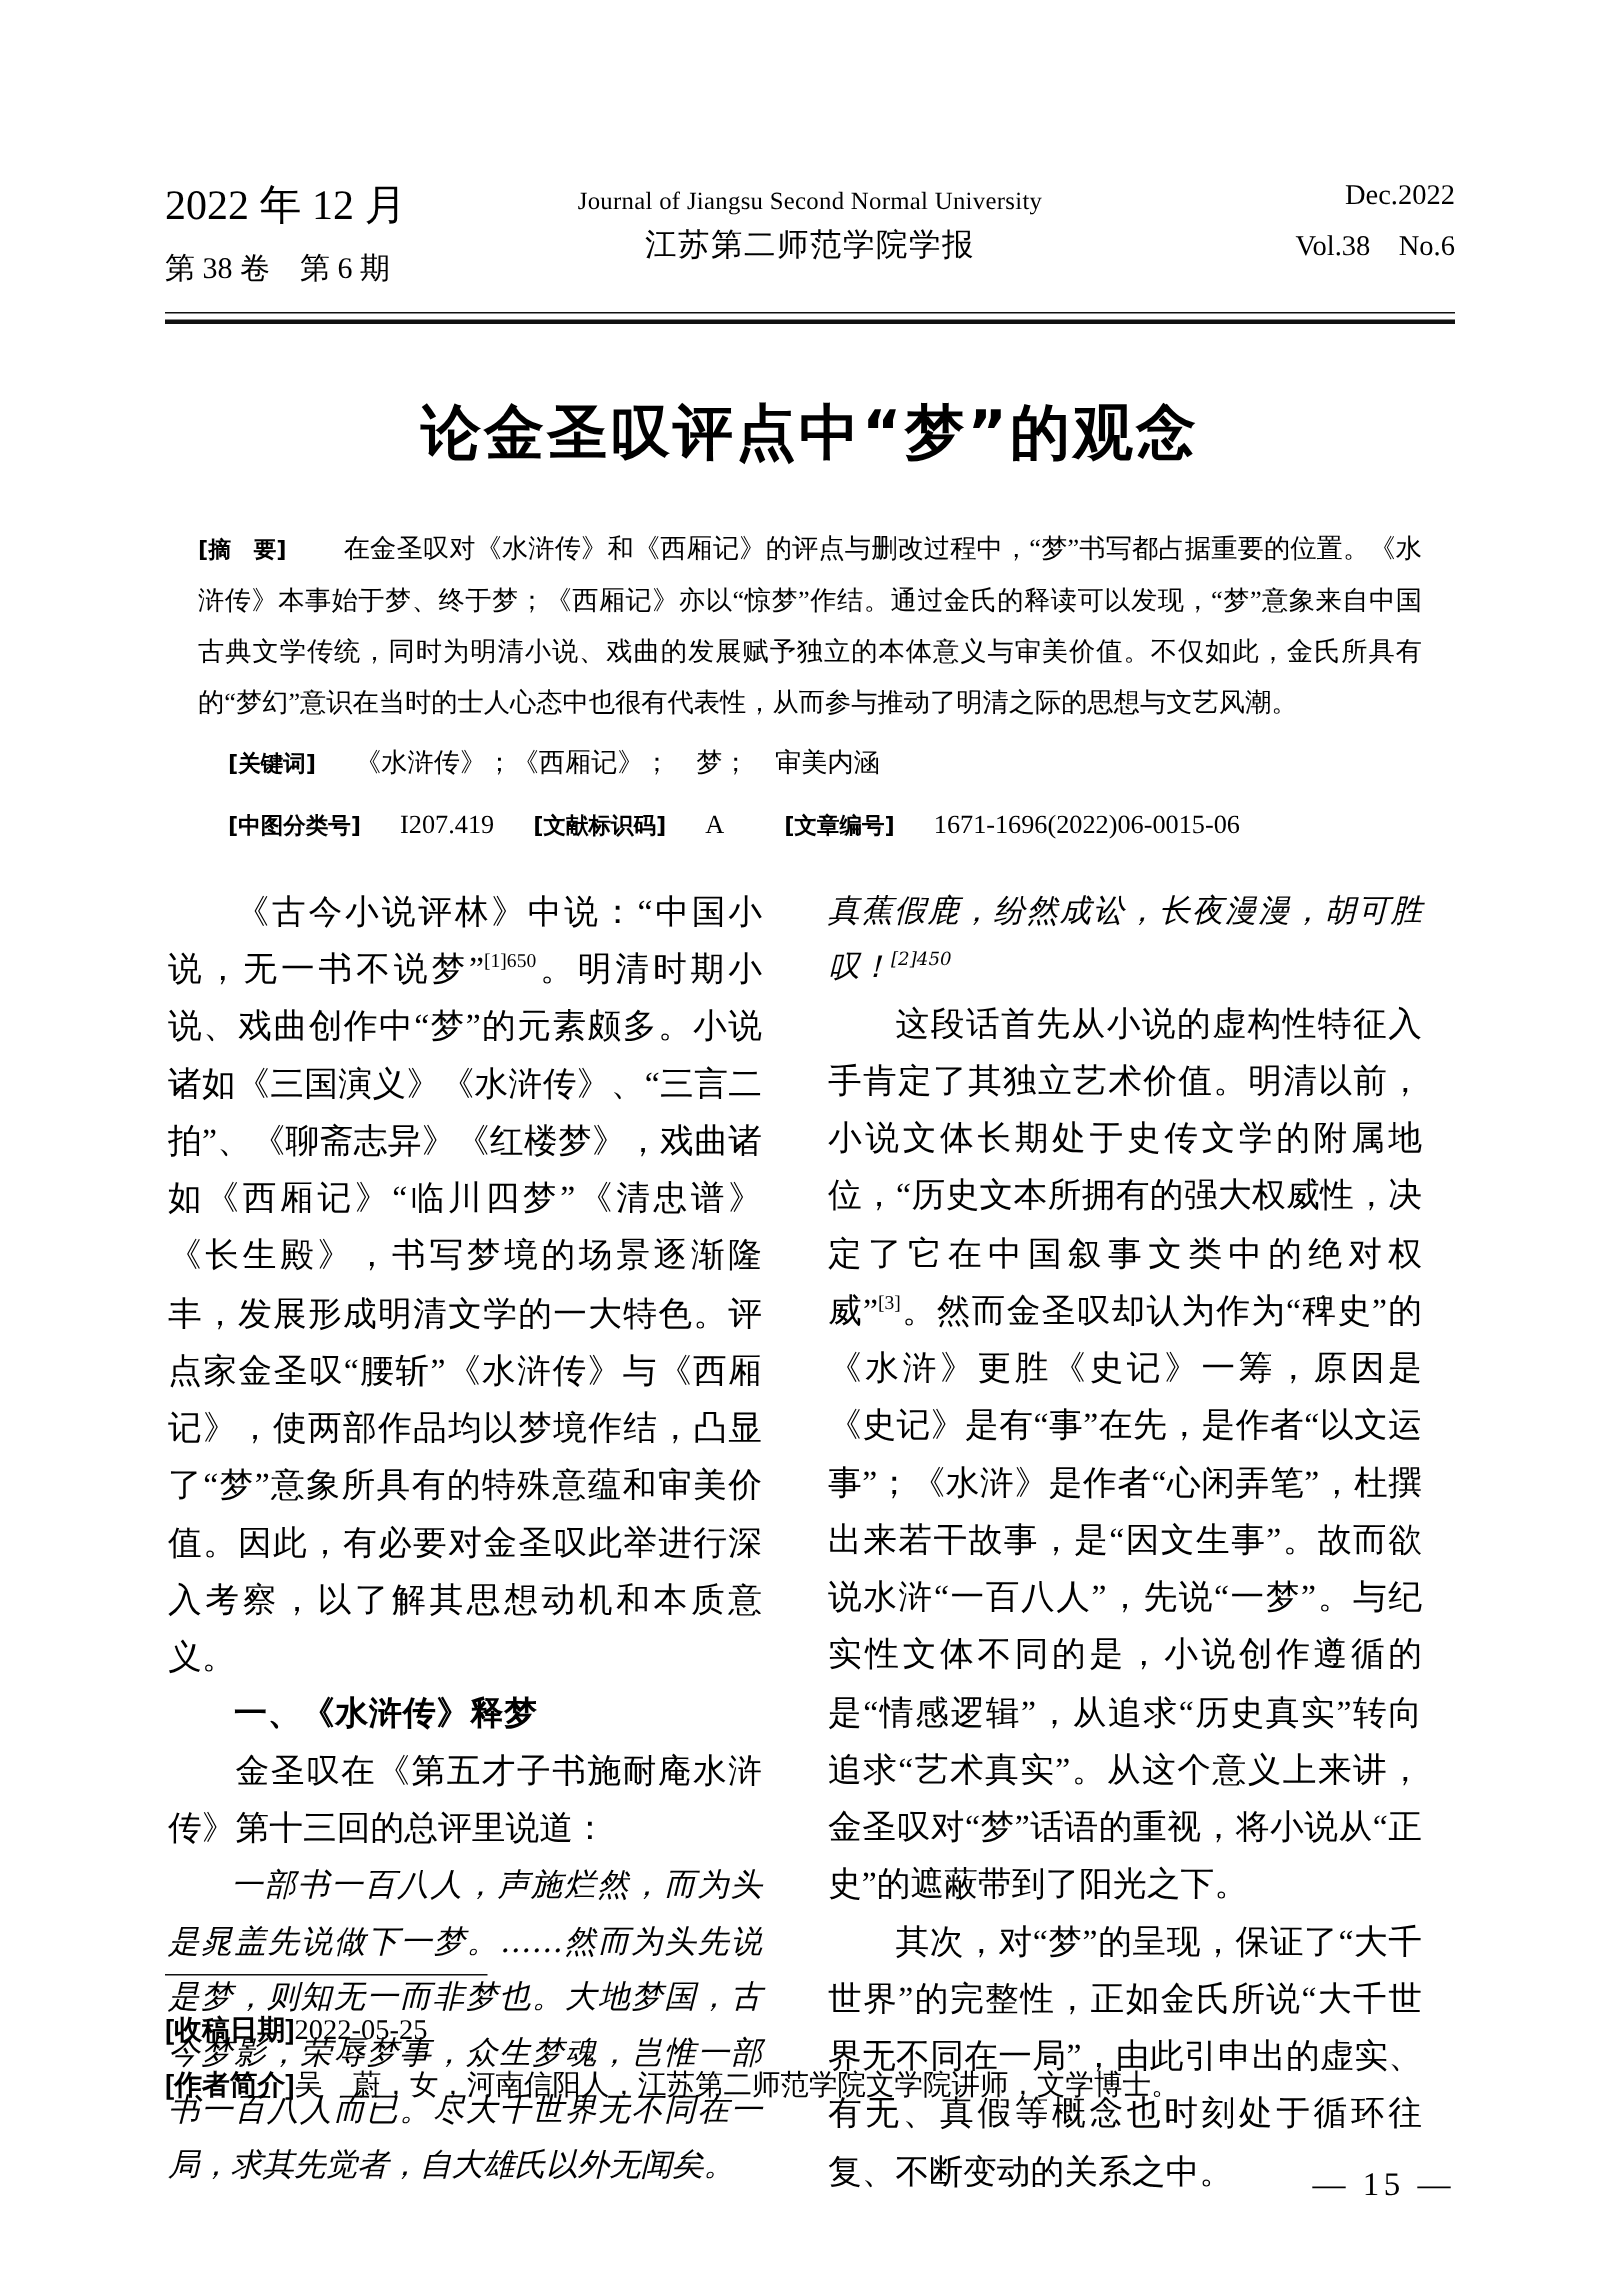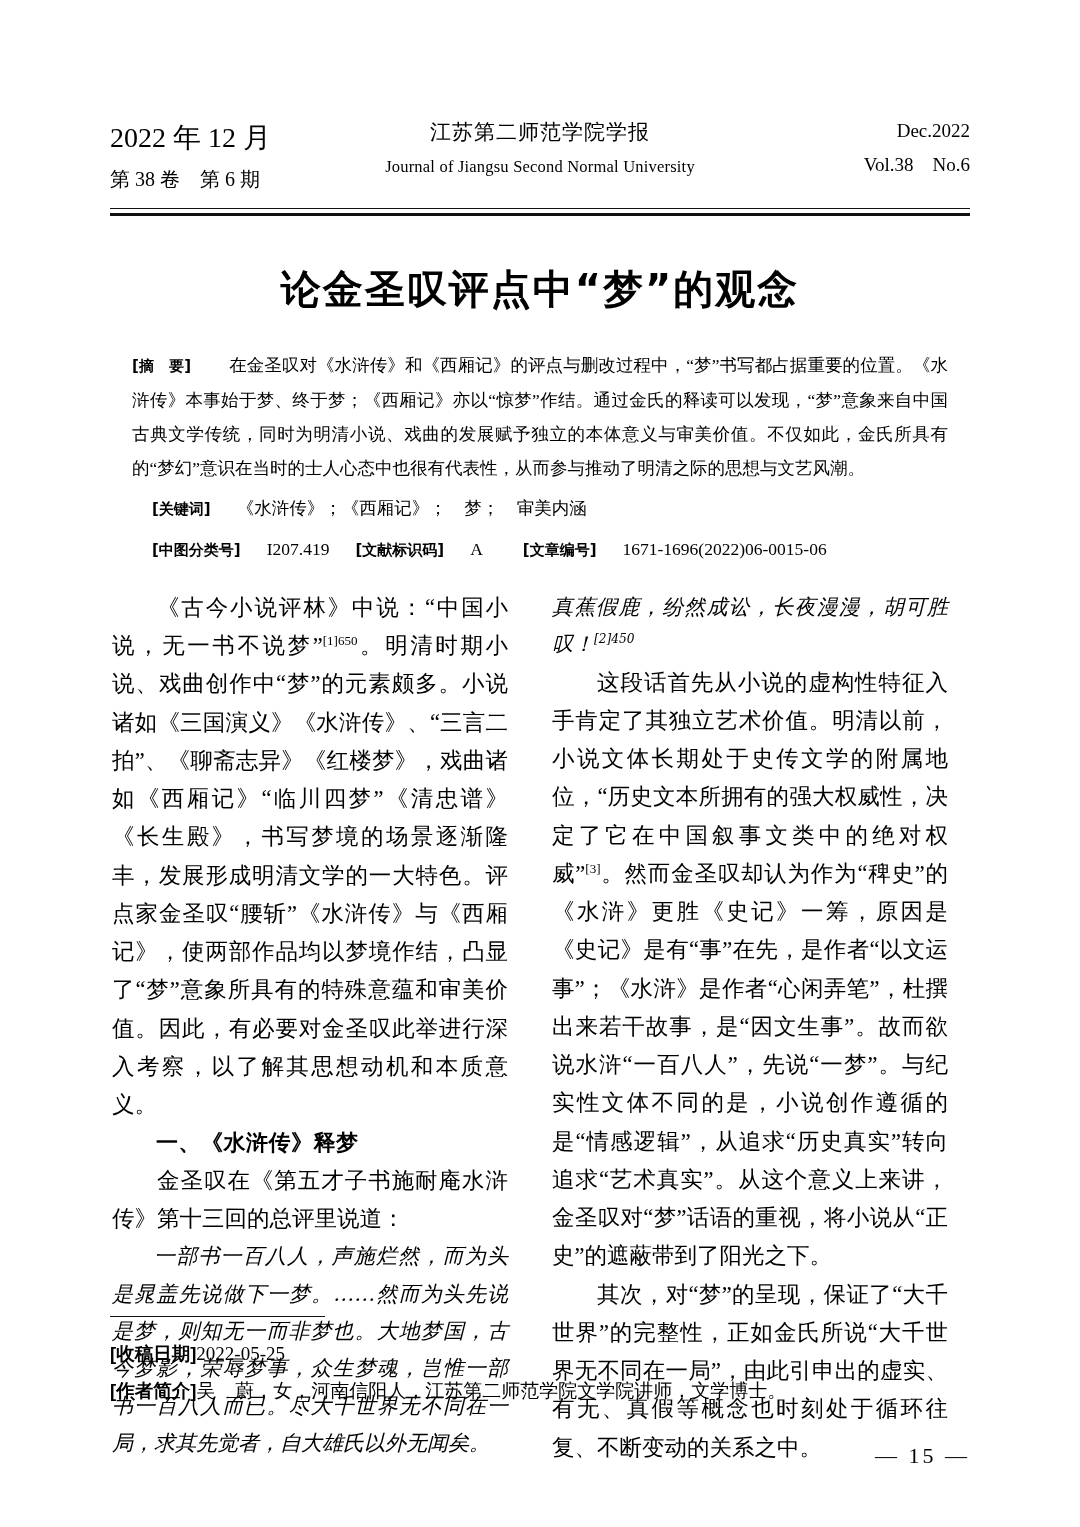--- a/index.html
+++ b/index.html
@@ -191,22 +191,22 @@
 <body>
 
 <div class="page">
 
   <div class="runhead">
     <div class="runhead-col runhead-left">
       <span class="rh-line rh-left-1">2022 年 12 月</span>
       <span class="rh-line rh-left-2">第 38 卷　第 6 期</span>
     </div>
     <div class="runhead-col runhead-center">
+      <span class="rh-line rh-en-title">Journal of Jiangsu Second Normal University</span>
       <span class="rh-line rh-cn-title">江苏第二师范学院学报</span>
-      <span class="rh-line rh-en-title">Journal of Jiangsu Second Normal University</span>
     </div>
     <div class="runhead-col runhead-right">
       <span class="rh-line rh-right-1">Dec.2022</span>
       <span class="rh-line rh-right-2">Vol.38　No.6</span>
     </div>
   </div>
   <div class="dbl-rule"></div>
 
   <h1 class="title">论金圣叹评点中“梦”的观念</h1>
 

